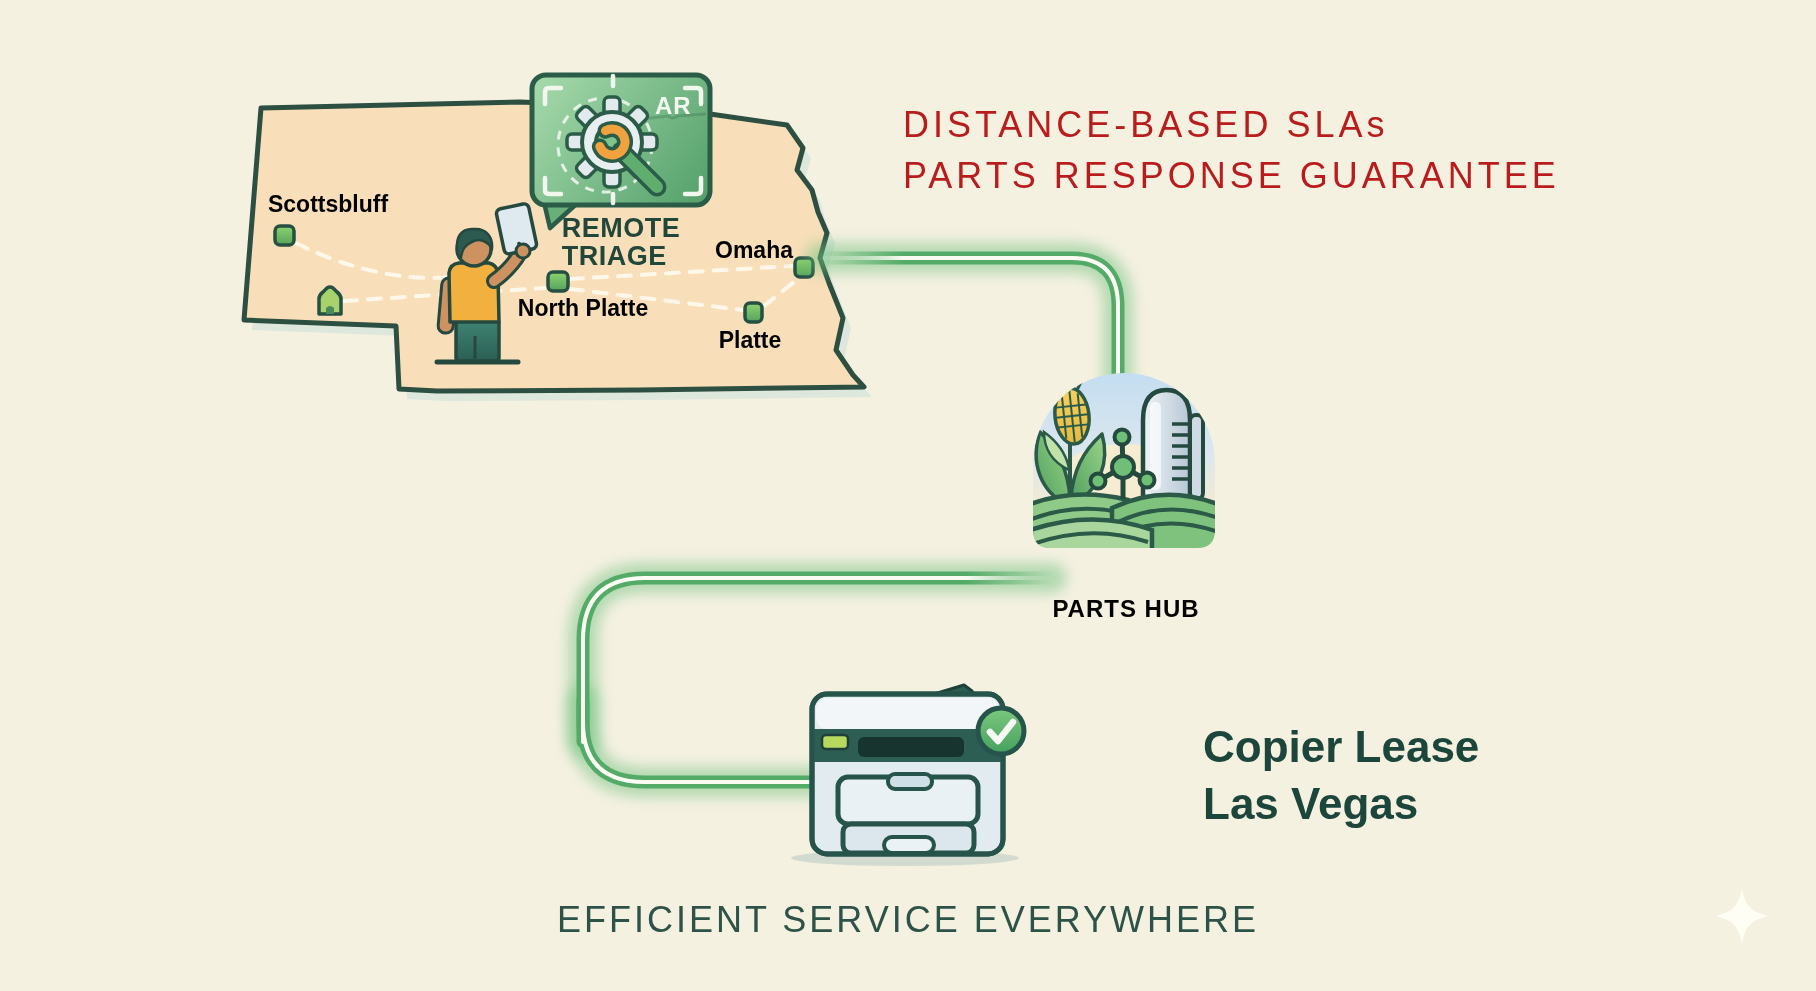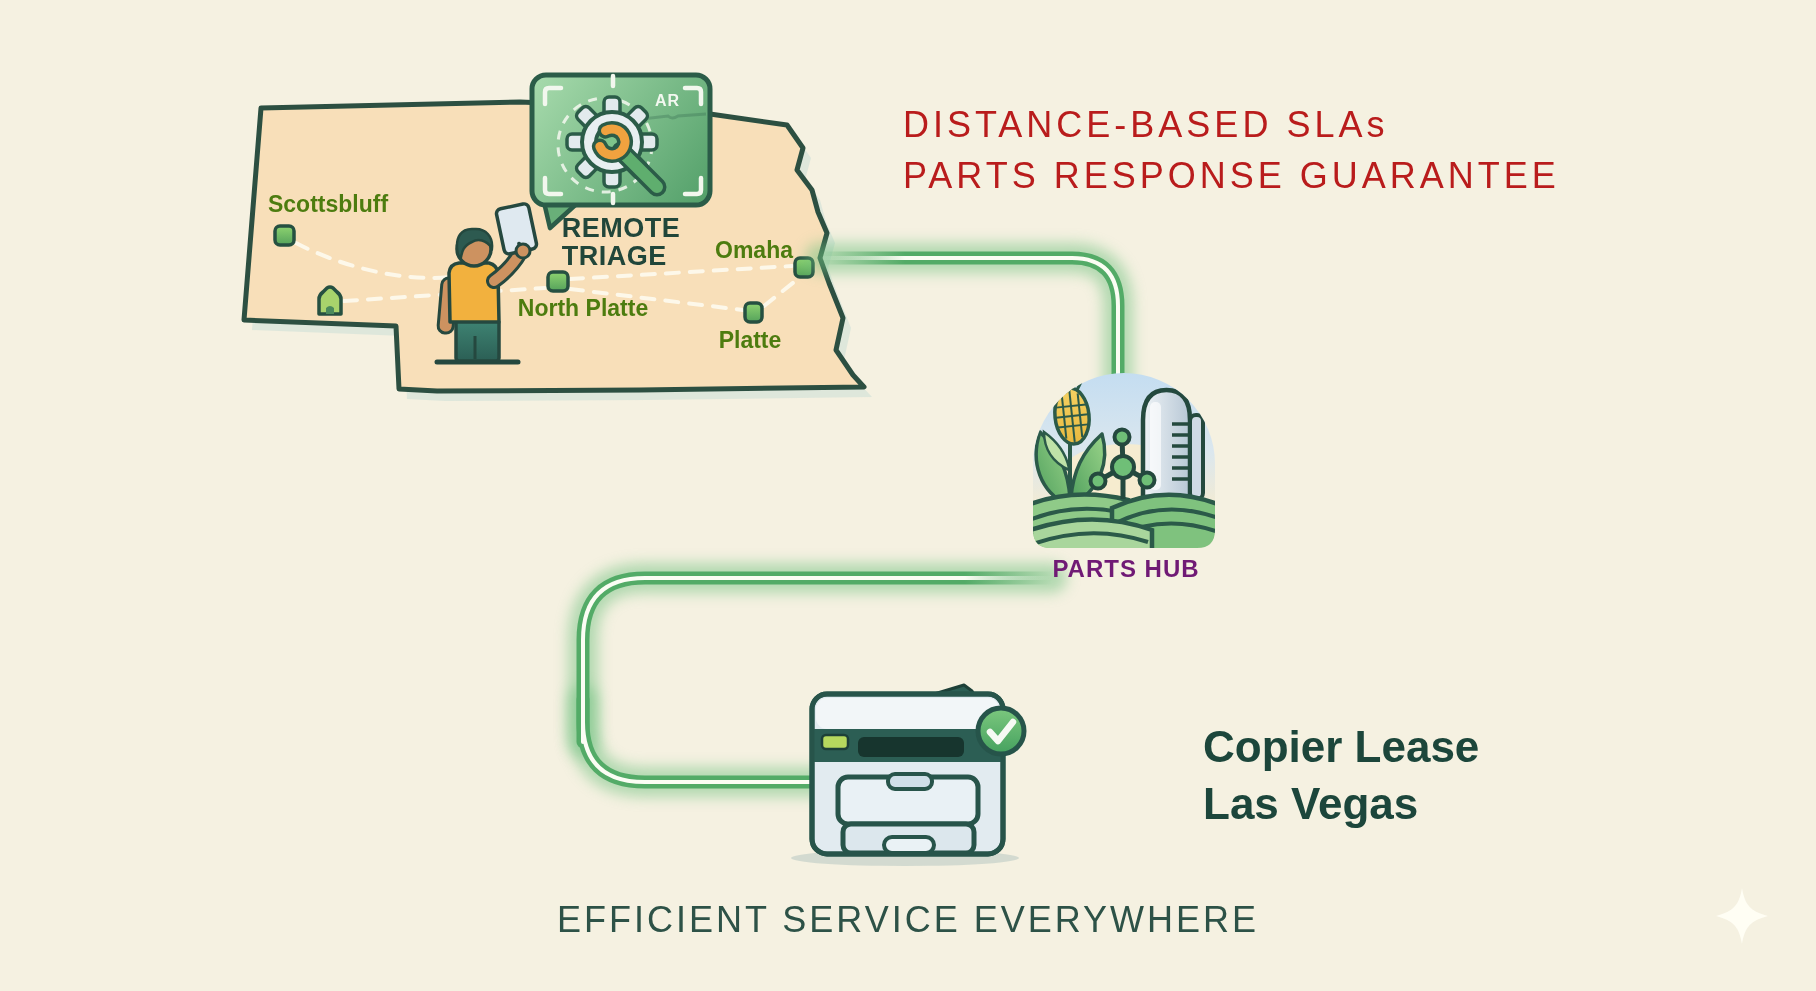--- a/index.html
+++ b/index.html
@@ -1,25 +1,25 @@
 <!DOCTYPE html>
 <html><head>
 <meta charset="utf-8">
 <style>
   html,body{margin:0;padding:0;background:#e8e4d4;}
   #stage{position:relative;width:1816px;height:991px;background:#f5f1e1;overflow:hidden;
          font-family:"Liberation Sans", sans-serif;}
   #stage svg{position:absolute;left:0;top:0;}
   .txt{position:absolute;white-space:nowrap;}
   .headline{font-size:36px;letter-spacing:4px;color:#b91c1c;font-weight:400;}
-  .citylab{font-size:23px;font-weight:700;color:#4d7c0f;transform:translateX(-50%);}
+  .citylab{font-size:23px;font-weight:700;color:#000000;transform:translateX(-50%);}
   .caption{font-size:27px;font-weight:800;color:#21463a;line-height:28px;text-align:left;
            transform:translateX(-50%);letter-spacing:0.5px;}
-  .arlab{font-size:16px;font-weight:800;color:#f3f8f0;letter-spacing:1px;}
-  .hublab{font-size:24px;font-weight:800;color:#701a75;letter-spacing:1px;transform:translateX(-50%);}
+  .arlab{font-size:24px;font-weight:800;color:#f3f8f0;letter-spacing:1px;}
+  .hublab{font-size:24px;font-weight:800;color:#000000;letter-spacing:1px;transform:translateX(-50%);margin-top:40px;}
   .brand{font-size:44px;font-weight:800;color:#1c463b;line-height:57px;}
   .footer{font-size:36px;letter-spacing:3px;color:#2d5247;font-weight:400;transform:translateX(-50%);}
 </style>
 </head>
 <body>
 
 <div id="stage">
 
 <svg width="1816" height="991" viewBox="0 0 1816 991">
   <defs>

